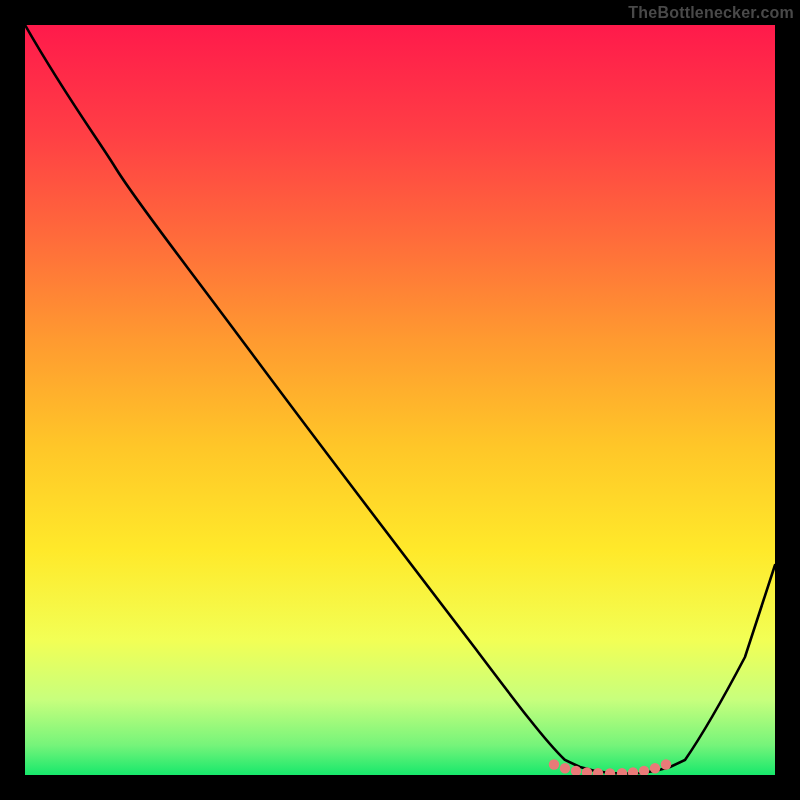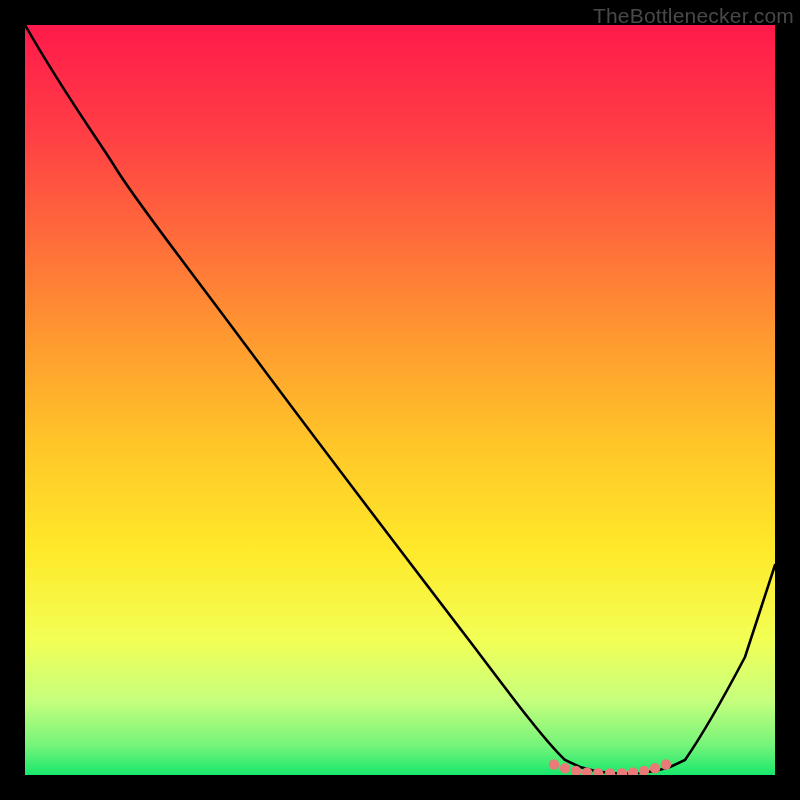--- a/index.html
+++ b/index.html
@@ -14,22 +14,22 @@
     position: relative;
     width: 800px;
     height: 800px;
     background: #000;
   }
   .watermark {
     position: absolute;
     top: 4px;
     right: 6px;
     color: #494949;
-    font-size: 21px;
-    font-weight: 400;
+    font-size: 16px;
+    font-weight: 700;
     letter-spacing: 0.2px;
     z-index: 10;
   }
   .plot-outer {
     position: absolute;
     left: 25px;
     top: 25px;
     width: 750px;
     height: 750px;
     background: #000;

